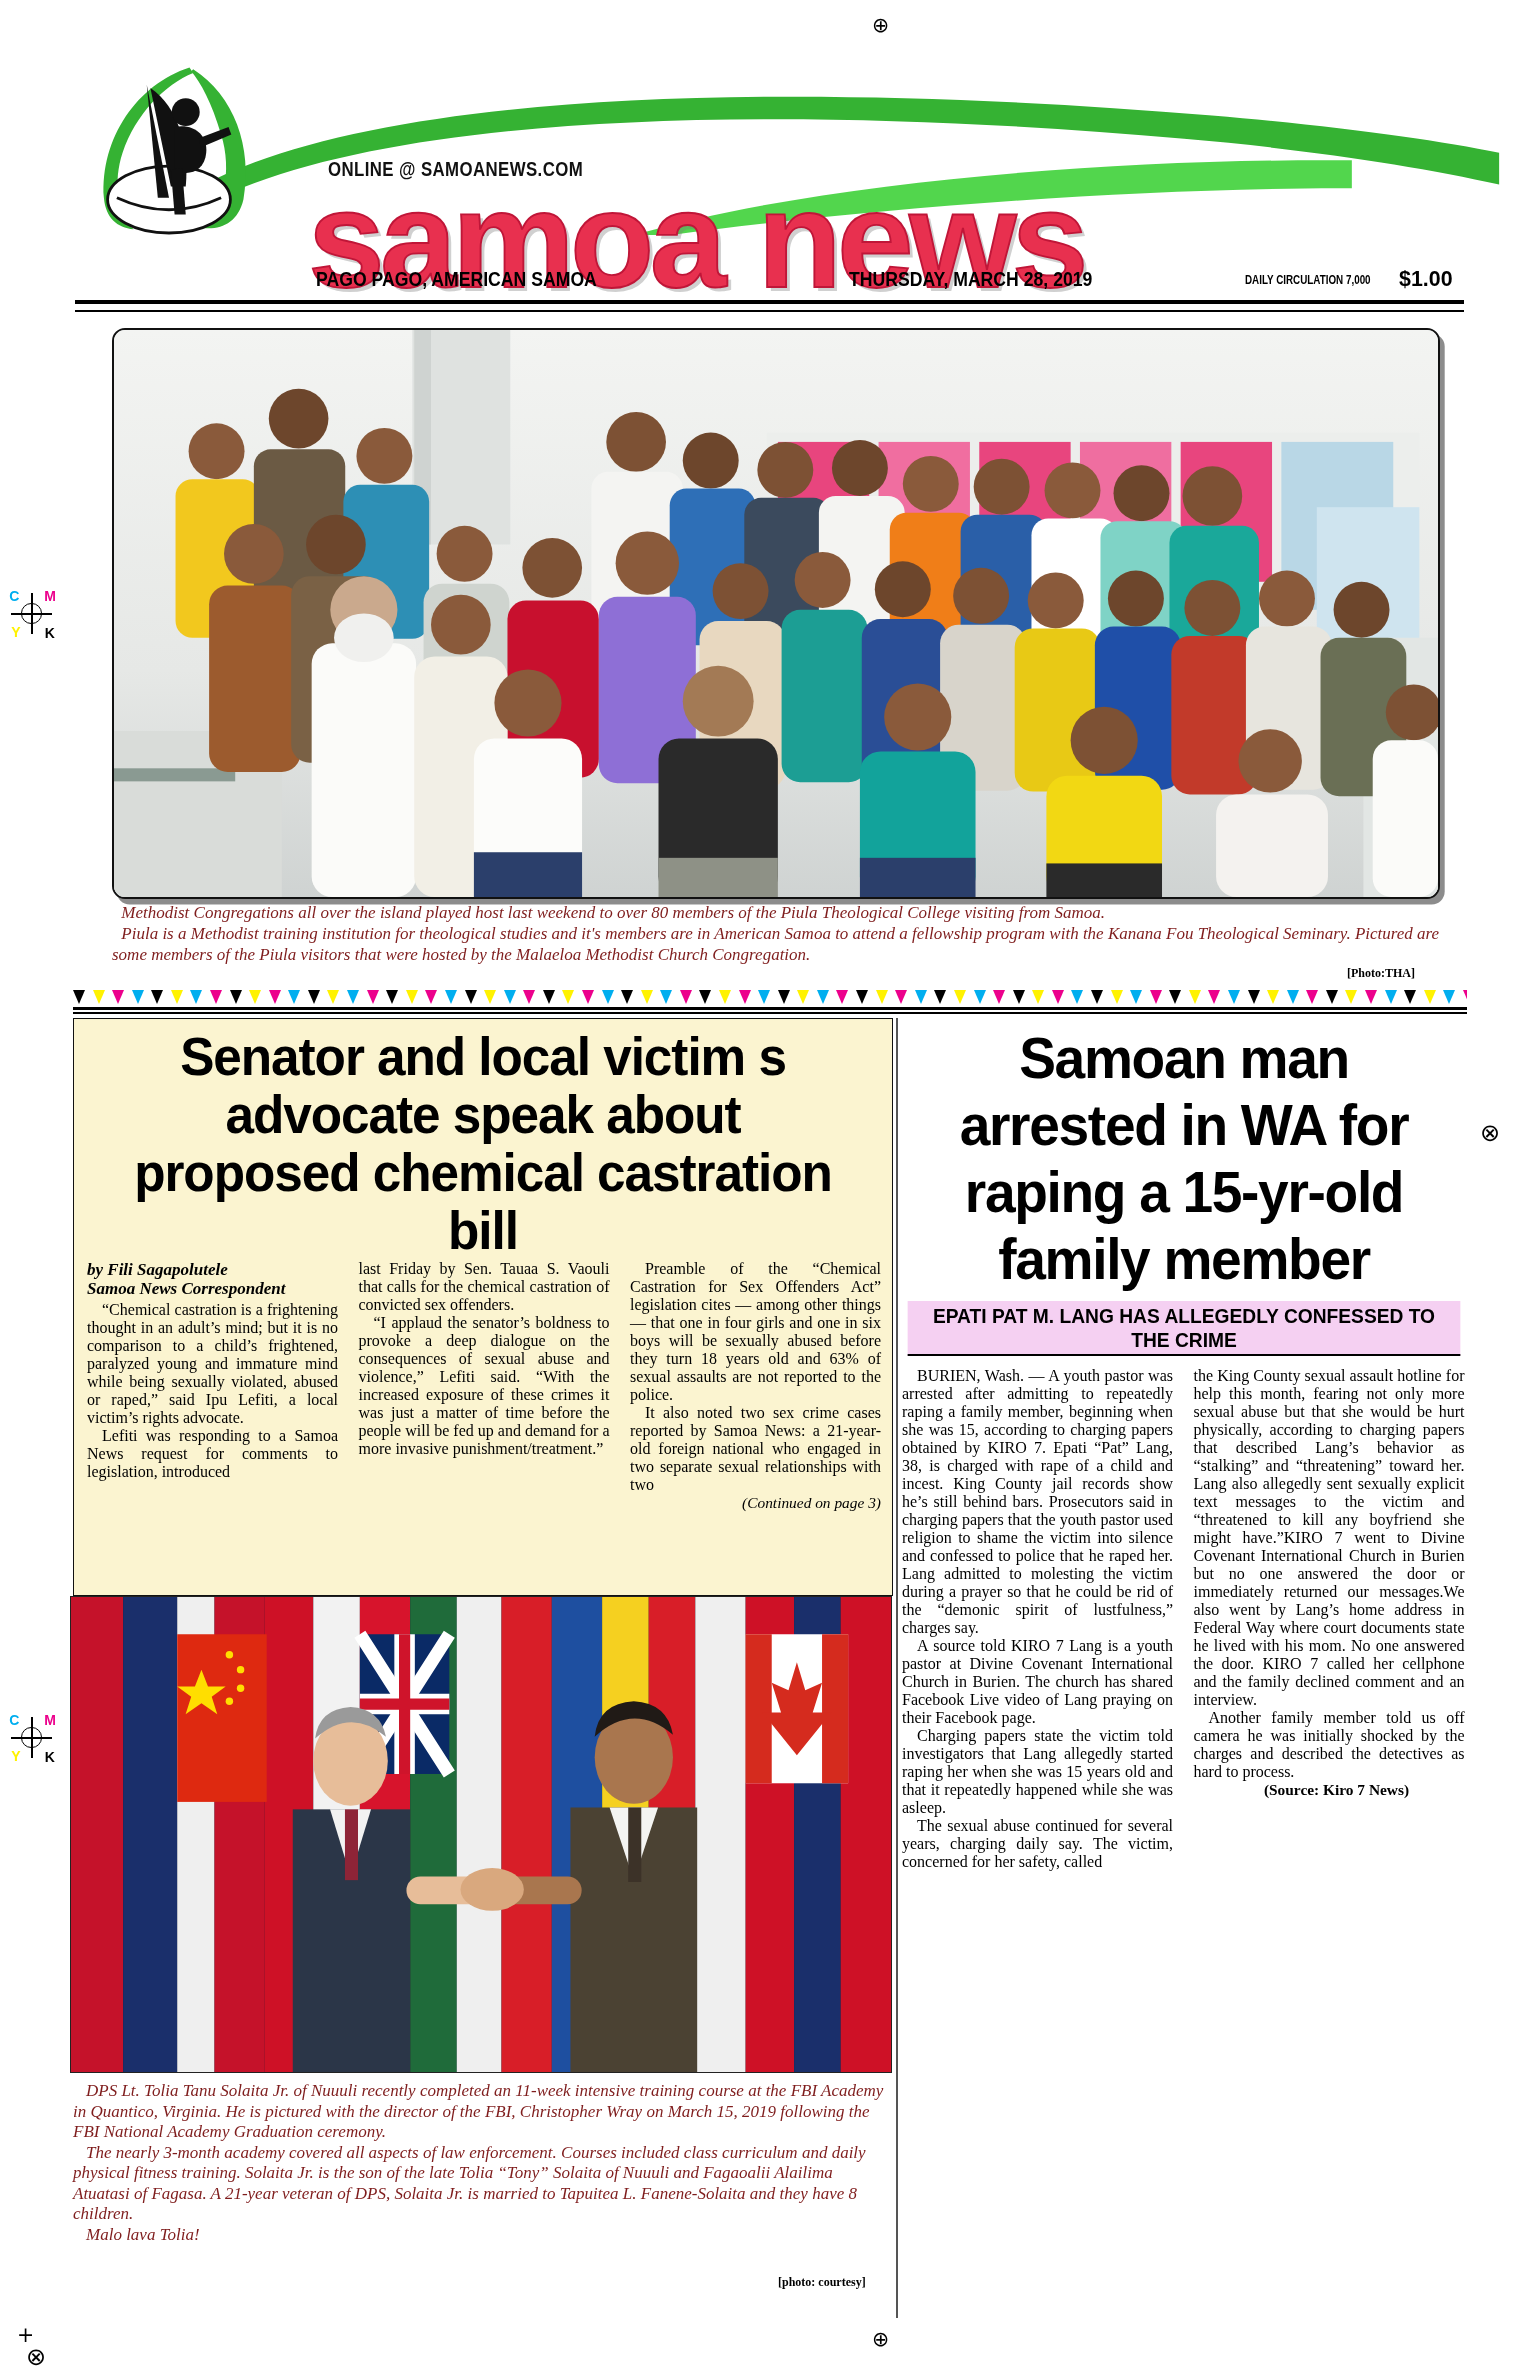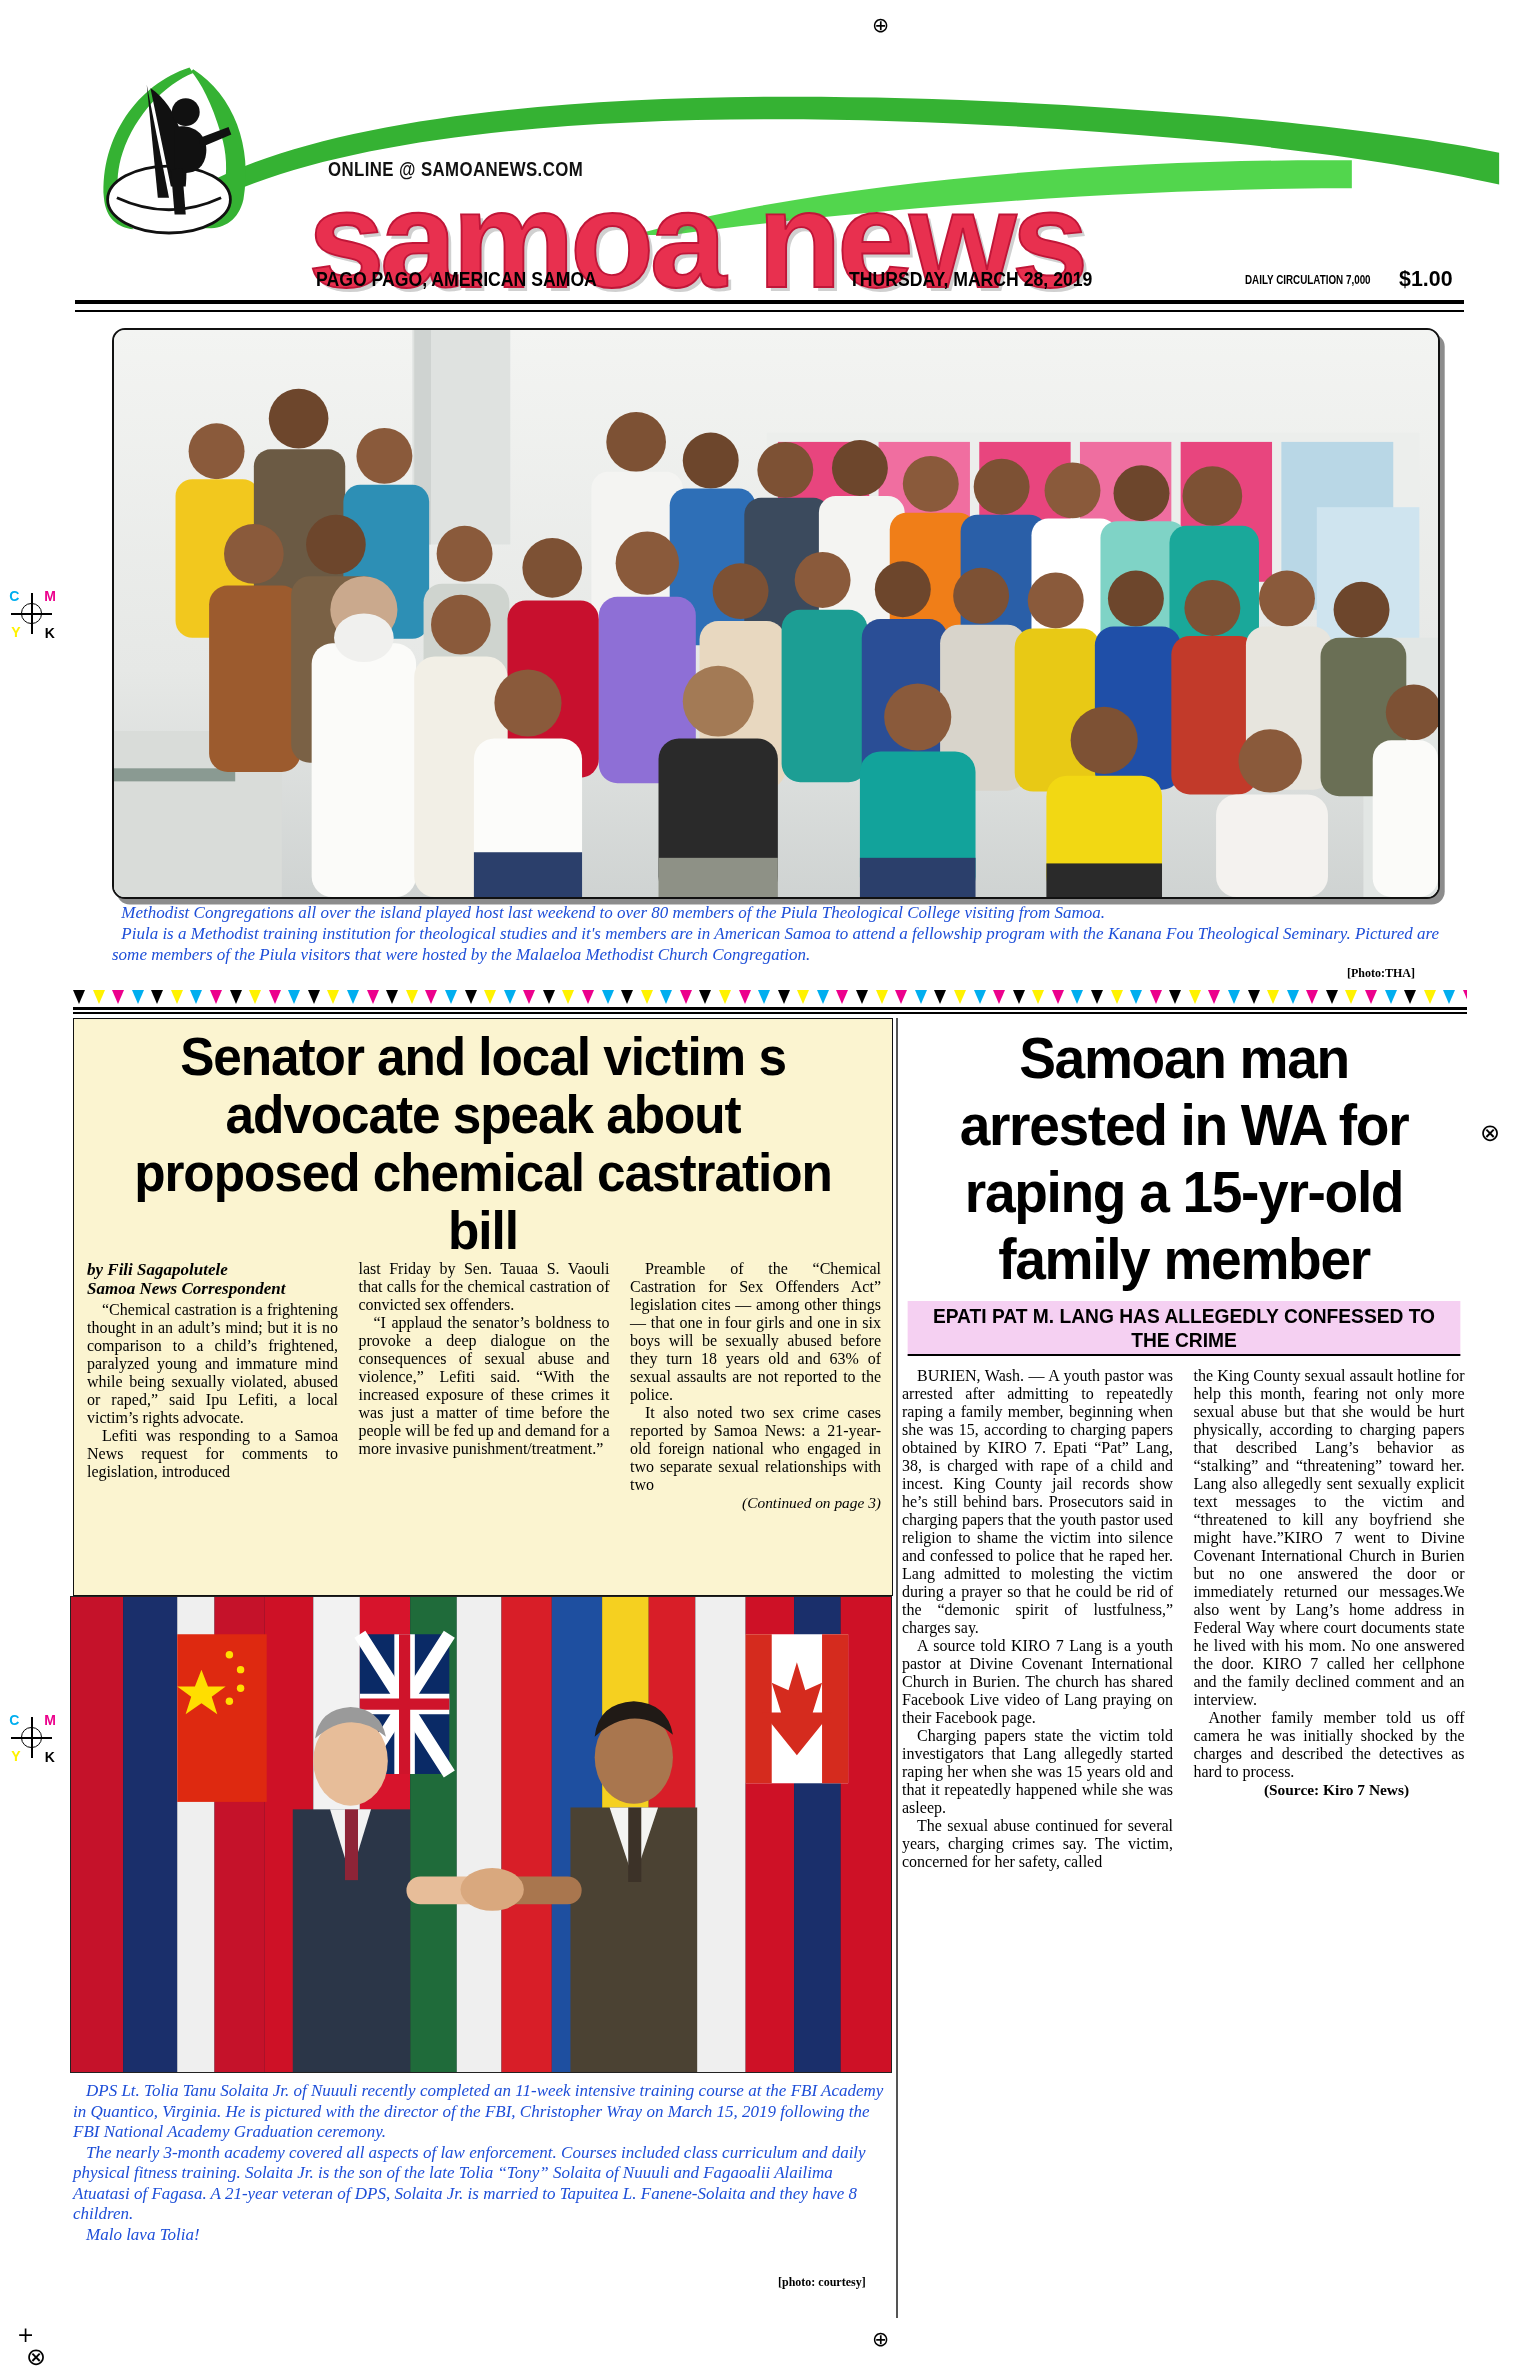--- a/index.html
+++ b/index.html
@@ -54,21 +54,21 @@
   .dateline .circ{position:absolute;left:1170px;top:4.7px;font-size:12px;transform:scaleX(.82);transform-origin:left center;}
   .dateline .price{position:absolute;left:1324px;top:-0.9px;font-size:21.4px;}
 
   
   .photo1{position:absolute;left:112px;top:328px;width:1324px;height:567px;
      border:2.8px solid #111;border-radius:13px;overflow:hidden;background:#dfe3e6;
      box-shadow:4.7px 5.6px 0 rgba(0,0,0,.45);}
   .photo2{position:absolute;left:70px;top:1596px;width:820px;height:475px;
      border:1.9px solid #222;overflow:hidden;background:#20324d;}
 
-  .cap{font-family:"Liberation Serif",serif;font-style:italic;font-size:17px;line-height:21px;color:#1d4ed8;}
+  .cap{font-family:"Liberation Serif",serif;font-style:italic;font-size:17px;line-height:21px;color:#7f1d1d;}
   .cap1{position:absolute;left:112px;top:902px;width:1333px;}
   .cap1 p{margin:0 0 0 0;text-indent:9.3px;}
   .photocredit{font-family:"Liberation Serif",serif;font-style:normal;font-weight:bold;font-size:12px;margin-left:14px;}
 
   
   .dotstrip{position:absolute;left:73px;top:990px;width:1394px;height:15px;overflow:hidden;}
   .dotstrip i{position:absolute;top:0;width:0;height:0;
       border-left:6.5px solid transparent;border-right:6.5px solid transparent;border-top:14px solid #000;}
   .strip-rule1{position:absolute;left:73px;top:1007px;width:1394px;height:2.8px;background:#000;}
   .strip-rule2{position:absolute;left:73px;top:1012px;width:1394px;height:1.9px;background:#000;}
@@ -417,21 +417,21 @@
     <div class="hl-right">Samoan man arrested in WA for raping a 15-yr-old family member</div>
     <div class="subhead">EPATI  PAT  M. LANG HAS ALLEGEDLY CONFESSED TO THE CRIME</div>
 
     <div style="position:relative;margin-top:11.2px;">
       <div class="cols2">
         <div class="col">
           <div class="bodytext">
             <p>BURIEN, Wash. — A youth pastor was arrested after admitting to repeatedly raping a family member, beginning when she was 15, according to charging papers obtained by KIRO 7. Epati “Pat” Lang, 38, is charged with rape of a child and incest. King County jail records show he’s still behind bars. Prosecutors said in charging papers that the youth pastor used religion to shame the victim into silence and confessed to police that he raped her. Lang admitted to molesting the victim during a prayer so that he could be rid of the “demonic spirit of lustfulness,” charges say.</p>
             <p>A source told KIRO 7 Lang is a youth pastor at Divine Covenant International Church in Burien. The church has shared Facebook Live video of Lang praying on their Facebook page.</p>
             <p>Charging papers state the victim told investigators that Lang allegedly started raping her when she was 15 years old and that it repeatedly happened while she was asleep.</p>
-            <p>The sexual abuse continued for several years, charging crimes say. The victim, concerned for her safety, called</p>
+            <p>The sexual abuse continued for several years, charging daily say. The victim, concerned for her safety, called</p>
           </div>
         </div>
         <div class="col">
           <div class="bodytext">
             <p class="noind">the King County sexual assault hotline for help this month, fearing not only more sexual abuse but that she would be hurt physically, according to charging papers that described Lang’s behavior as “stalking” and “threatening” toward her. Lang also allegedly sent sexually explicit text messages to the victim and “threatened to kill any boyfriend she might have.”KIRO 7 went to Divine Covenant International Church in Burien but no one answered the door or immediately returned our messages.We also went by Lang’s home address in Federal Way where court documents state he lived with his mom. No one answered the door. KIRO 7 called her cellphone and the family declined comment and an interview.</p>
             <p>Another family member told us off camera he was initially shocked by the charges and described the detectives as hard to process.</p>
             <p class="source">(Source: Kiro 7 News)</p>
           </div>
         </div>
       </div>

